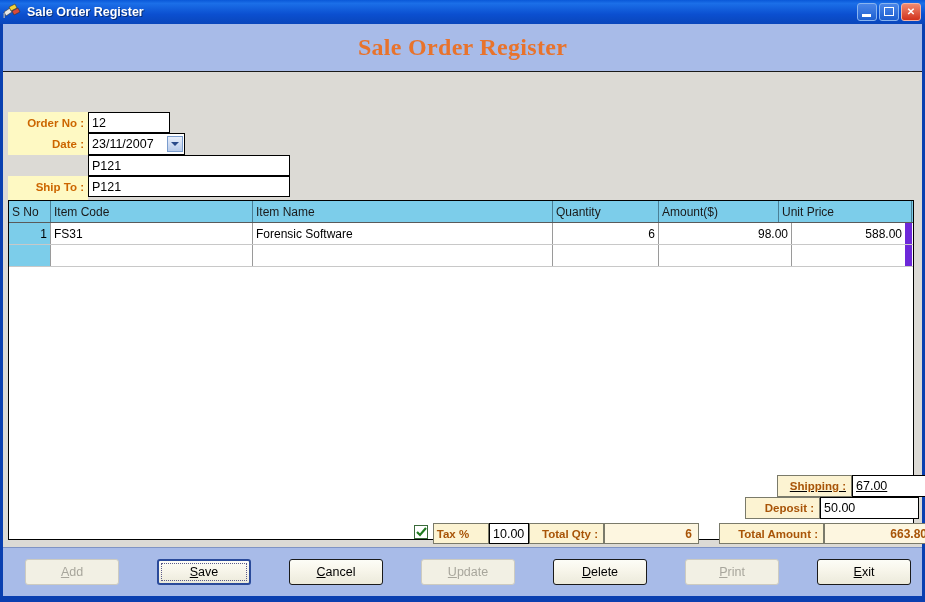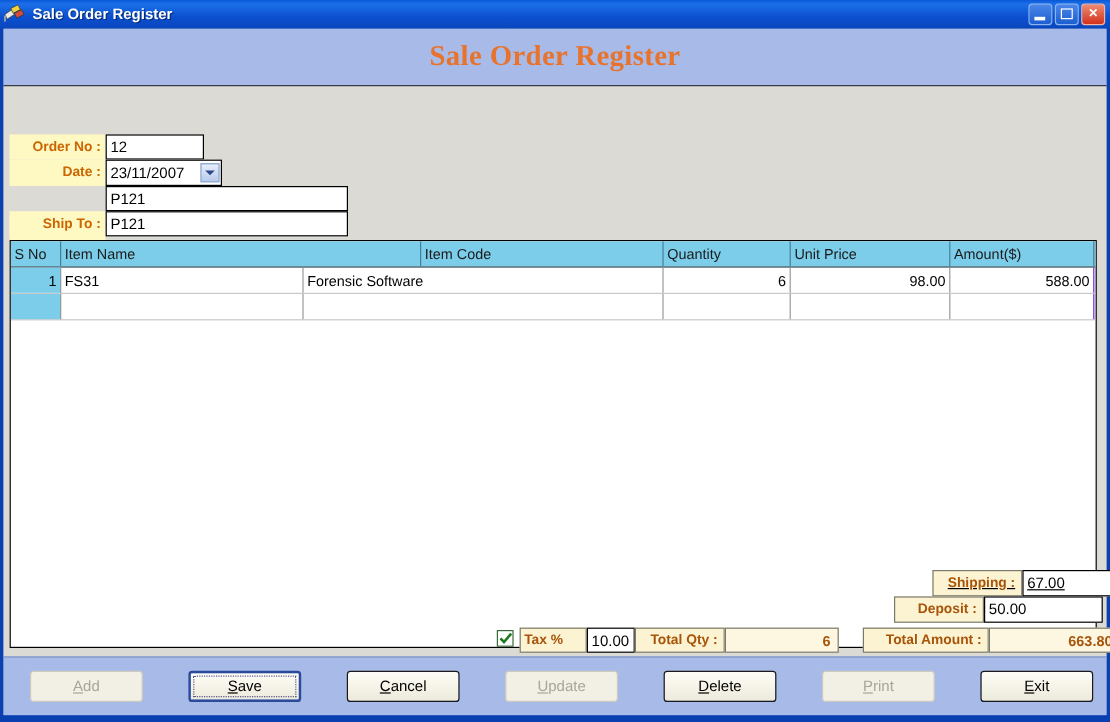--- a/index.html
+++ b/index.html
@@ -94,21 +94,21 @@
   }
   .ghead .gcell{color:#1a1a1a;border-right:1px solid #4a7f96;}
   .gbody .grow{border-bottom:1px solid #c8c8c8;}
   .gcell.num{justify-content:flex-end;}
   .gcell.sno{background:#7ccdea;}
   .c-sno{width:42px;}
   .c-code{width:202px;}
   .c-name{width:300px;}
   .c-qty{width:106px;}
   .c-price{width:133px;}
-  .c-amt{width:120px;border-right:1px solid #6d28d9;}
+  .c-amt{width:120px;border-right:7px solid #6d28d9;}
   
   .xpbtn{
     background:linear-gradient(to bottom,#fdfdf7 0%,#f7f5ea 45%,#eceadb 100%);
     border:1px solid #7a7a6a;border-radius:3px;
     color:#cc6600;font-weight:bold;font-size:11.5px;
     display:flex;align-items:center;justify-content:center;
     box-sizing:border-box;cursor:default;
   }
   .btn-remove{position:absolute;left:5px;top:478px;width:105px;height:21px;}
   .btn-create{position:absolute;left:5px;top:503px;width:105px;height:21px;}
@@ -207,25 +207,25 @@
     </div>
 
     <div class="fld" style="left:5px;top:104px;height:21px;">
       <div class="flabel" style="width:80px;height:21px;">Ship To :</div>
       <div class="finput" style="width:202px;height:21px;">P121</div>
     </div>
 
     <div class="grid">
       <div class="grow ghead">
         <div class="gcell c-sno">S No</div>
+        <div class="gcell c-code">Item Code</div>
         <div class="gcell c-name">Item Name</div>
-        <div class="gcell c-code">Item Code</div>
         <div class="gcell c-qty">Quantity</div>
+        <div class="gcell c-amt">Amount($)</div>
         <div class="gcell c-price">Unit Price</div>
-        <div class="gcell c-amt">Amount($)</div>
       </div>
       <div class="gbody">
         <div class="grow">
           <div class="gcell c-sno sno num">1</div>
           <div class="gcell c-code">FS31</div>
           <div class="gcell c-name">Forensic Software</div>
           <div class="gcell c-qty num">6</div>
           <div class="gcell c-price num">98.00</div>
           <div class="gcell c-amt num">588.00</div>
         </div>

